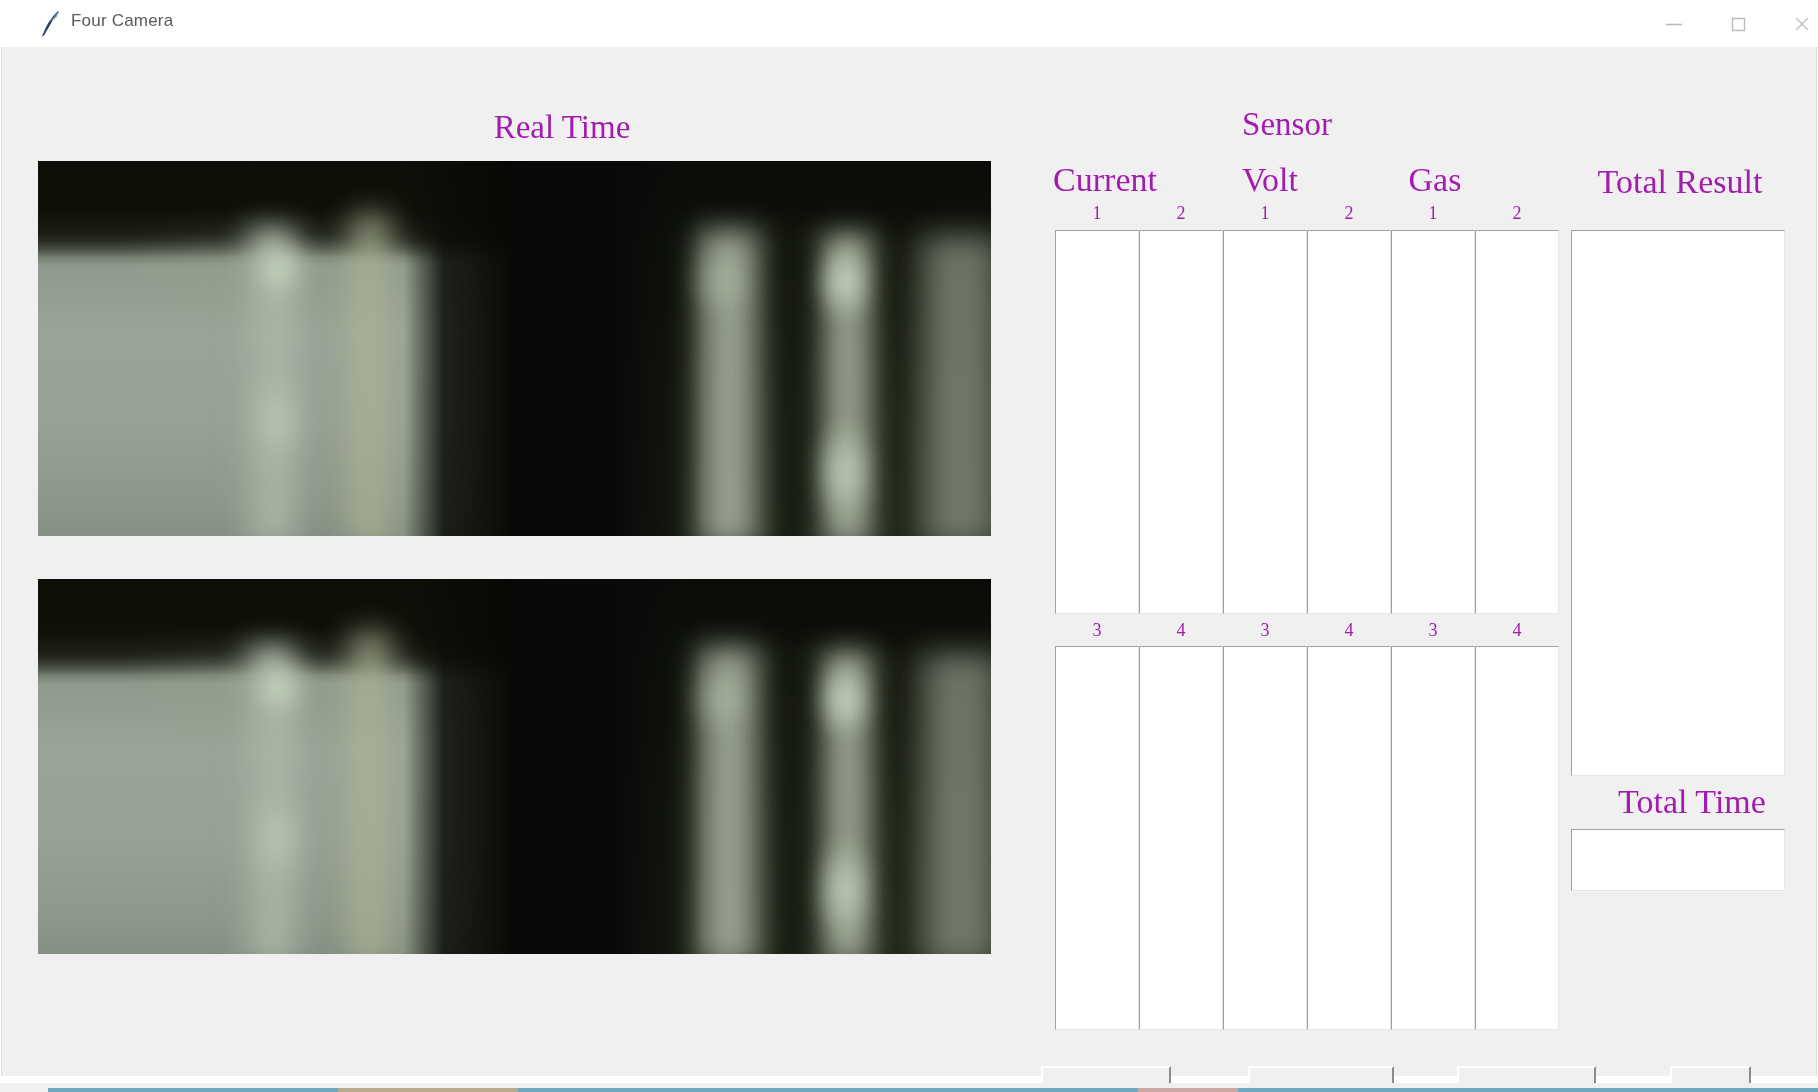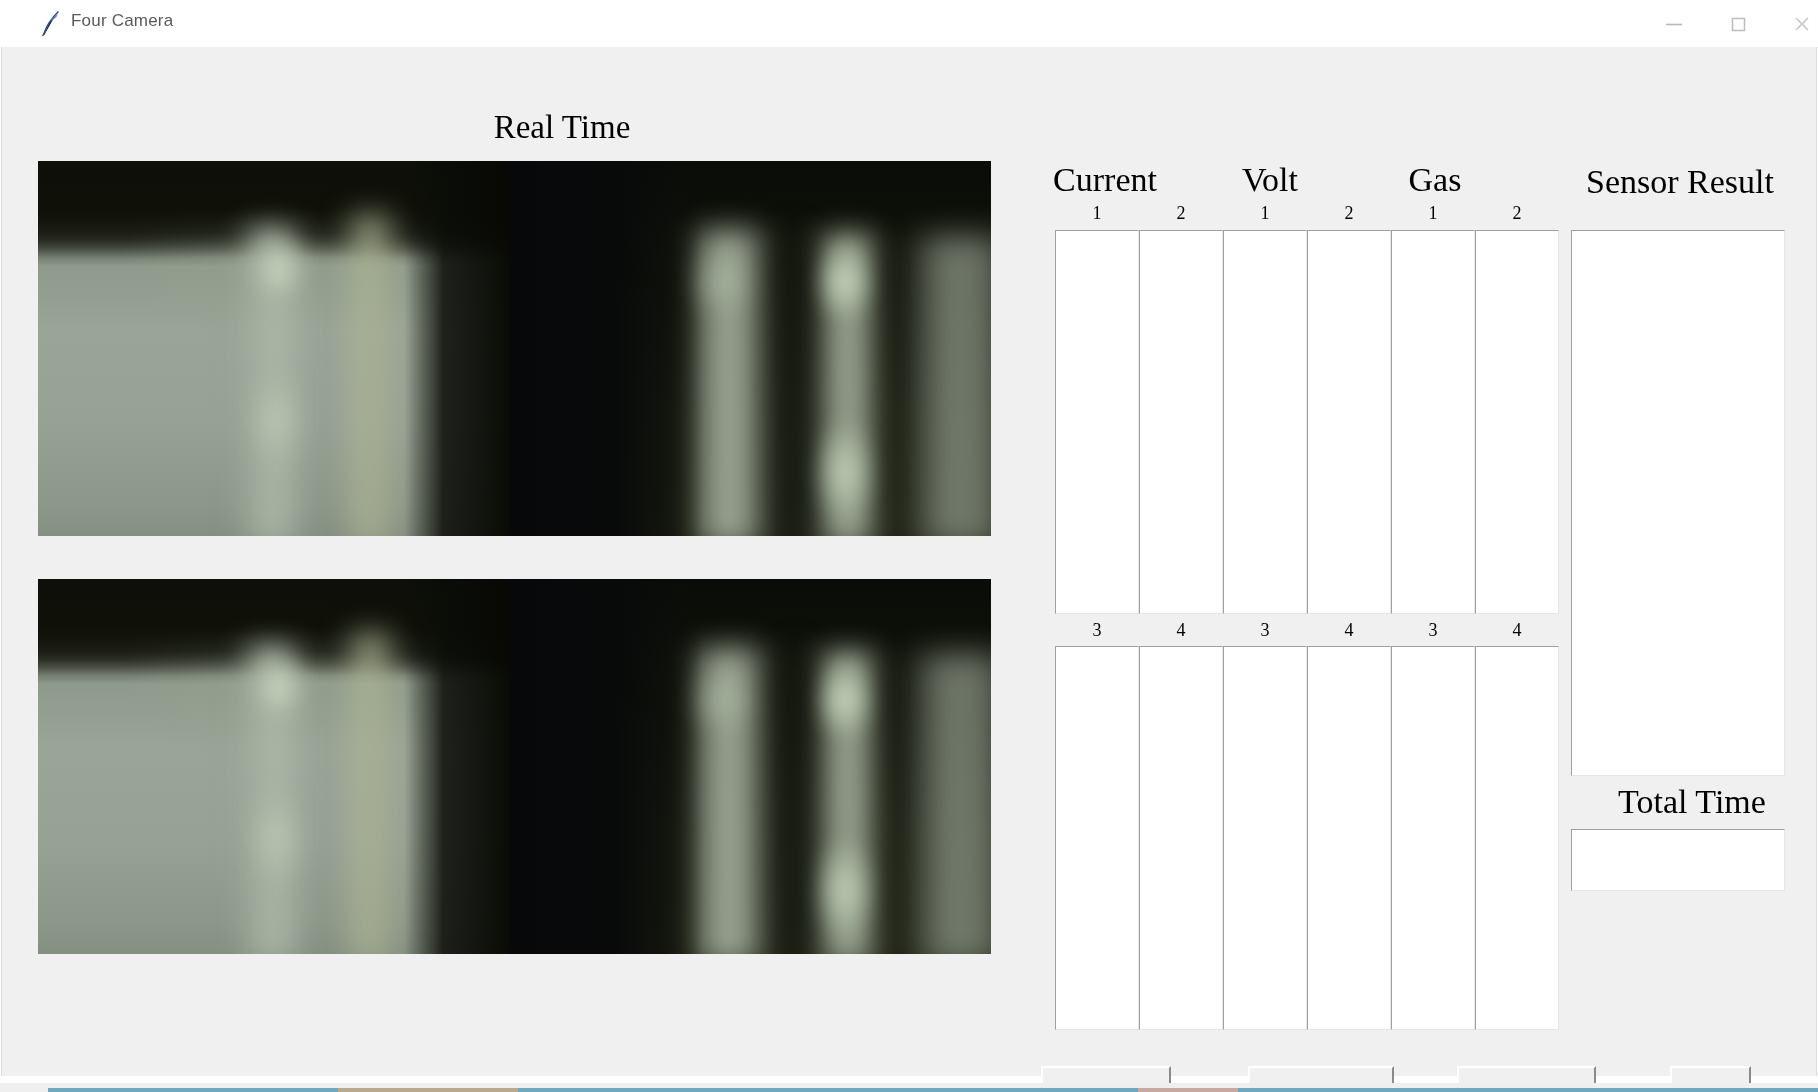--- a/index.html
+++ b/index.html
@@ -85,21 +85,21 @@
   }
   .ts-line {
     position: absolute;
     top: 5px;
     height: 4px;
   }
 
   
   .lbl {
     position: absolute;
-    color: #000000;
+    color: #a21caf;
     font-family: "Liberation Serif", serif;
     white-space: nowrap;
     text-align: center;
   }
   .h-big   { font-size: 33px; }
   .h-mid   { font-size: 34px; }
   .h-num   { font-size: 18px; }
 
   
   .cam {
@@ -334,20 +334,21 @@
       <div class="layer pillar1"></div>
       <div class="layer pillar2"></div>
       <div class="layer gap"></div>
       <div class="layer leftdark"></div>
       <div class="layer spot3"></div>
       <div class="layer spot1"></div>
       <div class="layer spot2"></div>
       <div class="layer grain"></div>
     </div>
 
+    <div class="lbl h-big" style="left:1165px; top:59px; width:240px;">Sensor</div>
 
     <div class="lbl h-mid" style="left:1018px; top:114px; width:170px;">Current</div>
     <div class="lbl h-mid" style="left:1183px; top:114px; width:170px;">Volt</div>
     <div class="lbl h-mid" style="left:1348px; top:114px; width:170px;text-align:center;">Gas</div>
 
     <div class="lbl h-num" style="left:1053px; top:156px; width:84px;">1</div>
     <div class="lbl h-num" style="left:1137px; top:156px; width:84px;">2</div>
     <div class="lbl h-num" style="left:1221px; top:156px; width:84px;">1</div>
     <div class="lbl h-num" style="left:1305px; top:156px; width:84px;">2</div>
     <div class="lbl h-num" style="left:1389px; top:156px; width:84px;">1</div>
@@ -368,21 +369,21 @@
     <div class="lbl h-num" style="left:1473px; top:573px; width:84px;">4</div>
 
     <div class="entry" style="left:1053px; top:599px; width:84px; height:384px;"></div>
     <div class="entry" style="left:1137px; top:599px; width:84px; height:384px;"></div>
     <div class="entry" style="left:1221px; top:599px; width:84px; height:384px;"></div>
     <div class="entry" style="left:1305px; top:599px; width:84px; height:384px;"></div>
     <div class="entry" style="left:1389px; top:599px; width:84px; height:384px;"></div>
     <div class="entry" style="left:1473px; top:599px; width:84px; height:384px;"></div>
 
 
-    <div class="lbl h-mid" style="left:1563px; top:116px; width:230px;">Sensor Result</div>
+    <div class="lbl h-mid" style="left:1563px; top:116px; width:230px;">Total Result</div>
 
     <div class="entry" style="left:1569px; top:183px; width:214px; height:546px;"></div>
 
     <div class="lbl h-mid" style="left:1575px; top:736px; width:230px;">Total Time</div>
 
     <div class="entry" style="left:1569px; top:782px; width:214px; height:62px;"></div>
 
     <div class="tkbtn" style="left:1039px; top:1019px; width:130px; height:54px;">Init_Cam</div>
     <div class="tkbtn" style="left:1246px; top:1019px; width:146px; height:54px;">Live_Start</div>
     <div class="tkbtn" style="left:1455px; top:1019px; width:139px; height:54px;">Live_Stop</div>

